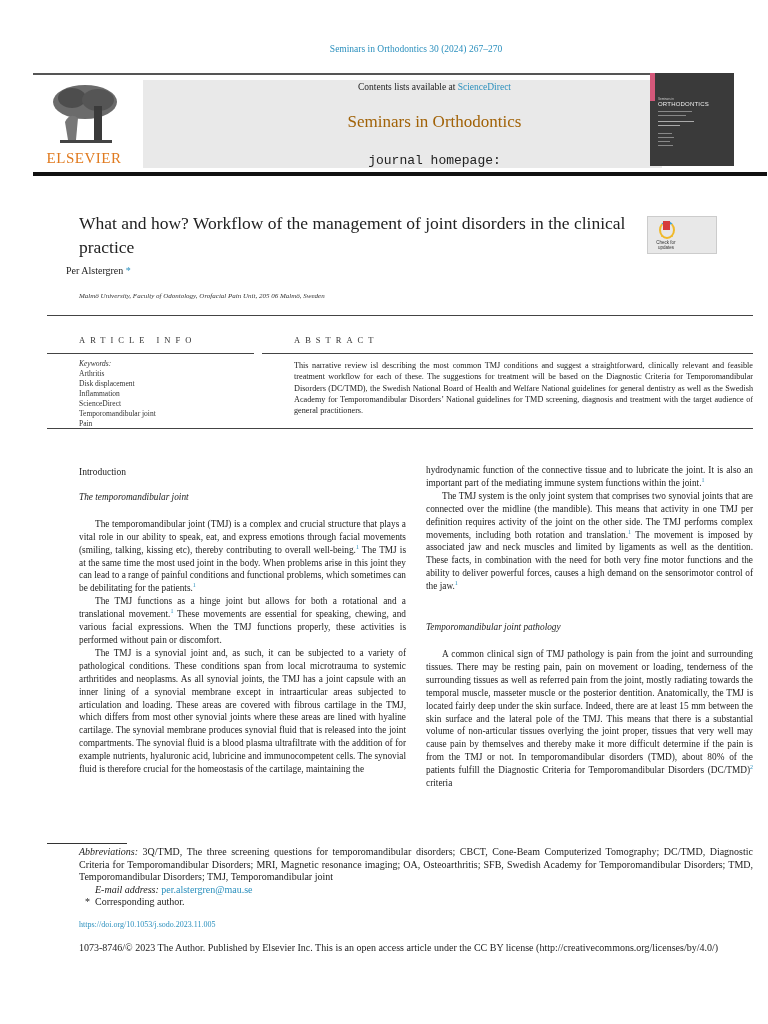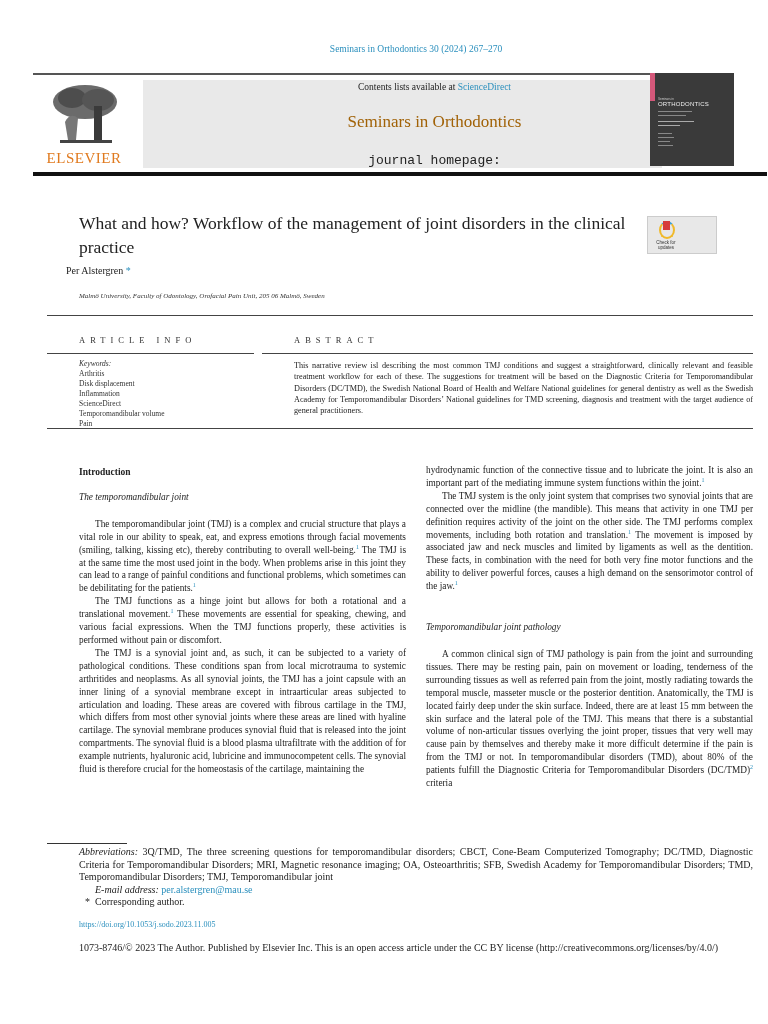--- a/index.html
+++ b/index.html
@@ -47,21 +47,21 @@
   .keywords { top: 359px; left: 47px; width: 175px; font-size: 7.5px; line-height: 10px; color: #333; }
   .keywords .kw-label { font-style: italic; }
   .abstract { top: 360px; left: 262px; width: 459px; font-size: 8.2px; line-height: 11.3px; color: #222; text-align: justify; }
   .rule-abs-bottom { top: 428px; left: 47px; width: 674px; height: 1px; background: #444; }
 
   .col { font-size: 9.3px; line-height: 12.9px; color: #222; text-align: justify; }
   .col p { margin: 0; text-indent: 16px; }
   .col sup { color: #2a8fbd; font-size: 6px; vertical-align: super; line-height: 0; }
   .col-left { top: 466px; left: 47px; width: 327px; }
   .col-right { top: 464px; left: 394px; width: 327px; }
-  .h-intro { font-weight: bold; font-size: 9.5px; margin: 0 0 12px 0; }
+  .h-intro { font-weight: normal; font-size: 9.5px; margin: 0 0 12px 0; }
   .h-sub { font-style: italic; margin: 0 0 14px 0; }
   .h-sub2 { font-style: italic; margin: 28px 0 14px 0; }
 
   .fn-rule { top: 843px; left: 47px; width: 48px; height: 1px; background: #333; }
   .footnotes { top: 846px; left: 47px; width: 674px; font-size: 10px; line-height: 12.5px; color: #222; text-align: justify; }
   .footnotes .it { font-style: italic; }
   .doi { top: 920px; left: 47px; font-size: 8px; color: #2a8fbd; }
   .license { top: 942px; left: 47px; font-size: 10px; color: #222; }
 </style>
 </head>
@@ -124,21 +124,21 @@
 <div class="abs ab-heading section-caps">ABSTRACT</div>
 <div class="abs ai-rule"></div>
 <div class="abs ab-rule"></div>
 
 <div class="abs keywords">
   <div class="kw-label">Keywords:</div>
   <div>Arthritis</div>
   <div>Disk displacement</div>
   <div>Inflammation</div>
   <div>ScienceDirect</div>
-  <div>Temporomandibular volume</div>
+  <div>Temporomandibular joint</div>
   <div>Pain</div>
 </div>
 
 <div class="abs abstract">This narrative review isl describing the most common TMJ conditions and suggest a straightforward, clinically relevant and feasible treatment workflow for each of these. The suggestions for treatment will be based on the Diagnostic Criteria for Temporomandibular Disorders (DC/TMD), the Swedish National Board of Health and Welfare National guidelines for general dentistry as well as the Swedish Academy for Temporomandibular Disorders’ National guidelines for TMD screening, diagnosis and treatment with the target audience of general practitioners.</div>
 <div class="abs rule-abs-bottom"></div>
 
 <div class="abs col col-left">
   <div class="h-intro">Introduction</div>
   <div class="h-sub">The temporomandibular joint</div>
   <p><span>The temporomandibular joint (TMJ) is a complex and crucial structure that plays a vital role in our ability to speak, eat, and express emotions through facial movements (smiling, talking, kissing etc), thereby contributing to overall well-being.</span><sup>1</sup><span> The TMJ is at the same time the most used joint in the body. When problems arise in this joint they can lead to a range of painful conditions and functional problems, which sometimes can be debilitating for the patients.</span><sup>1</sup></p>

